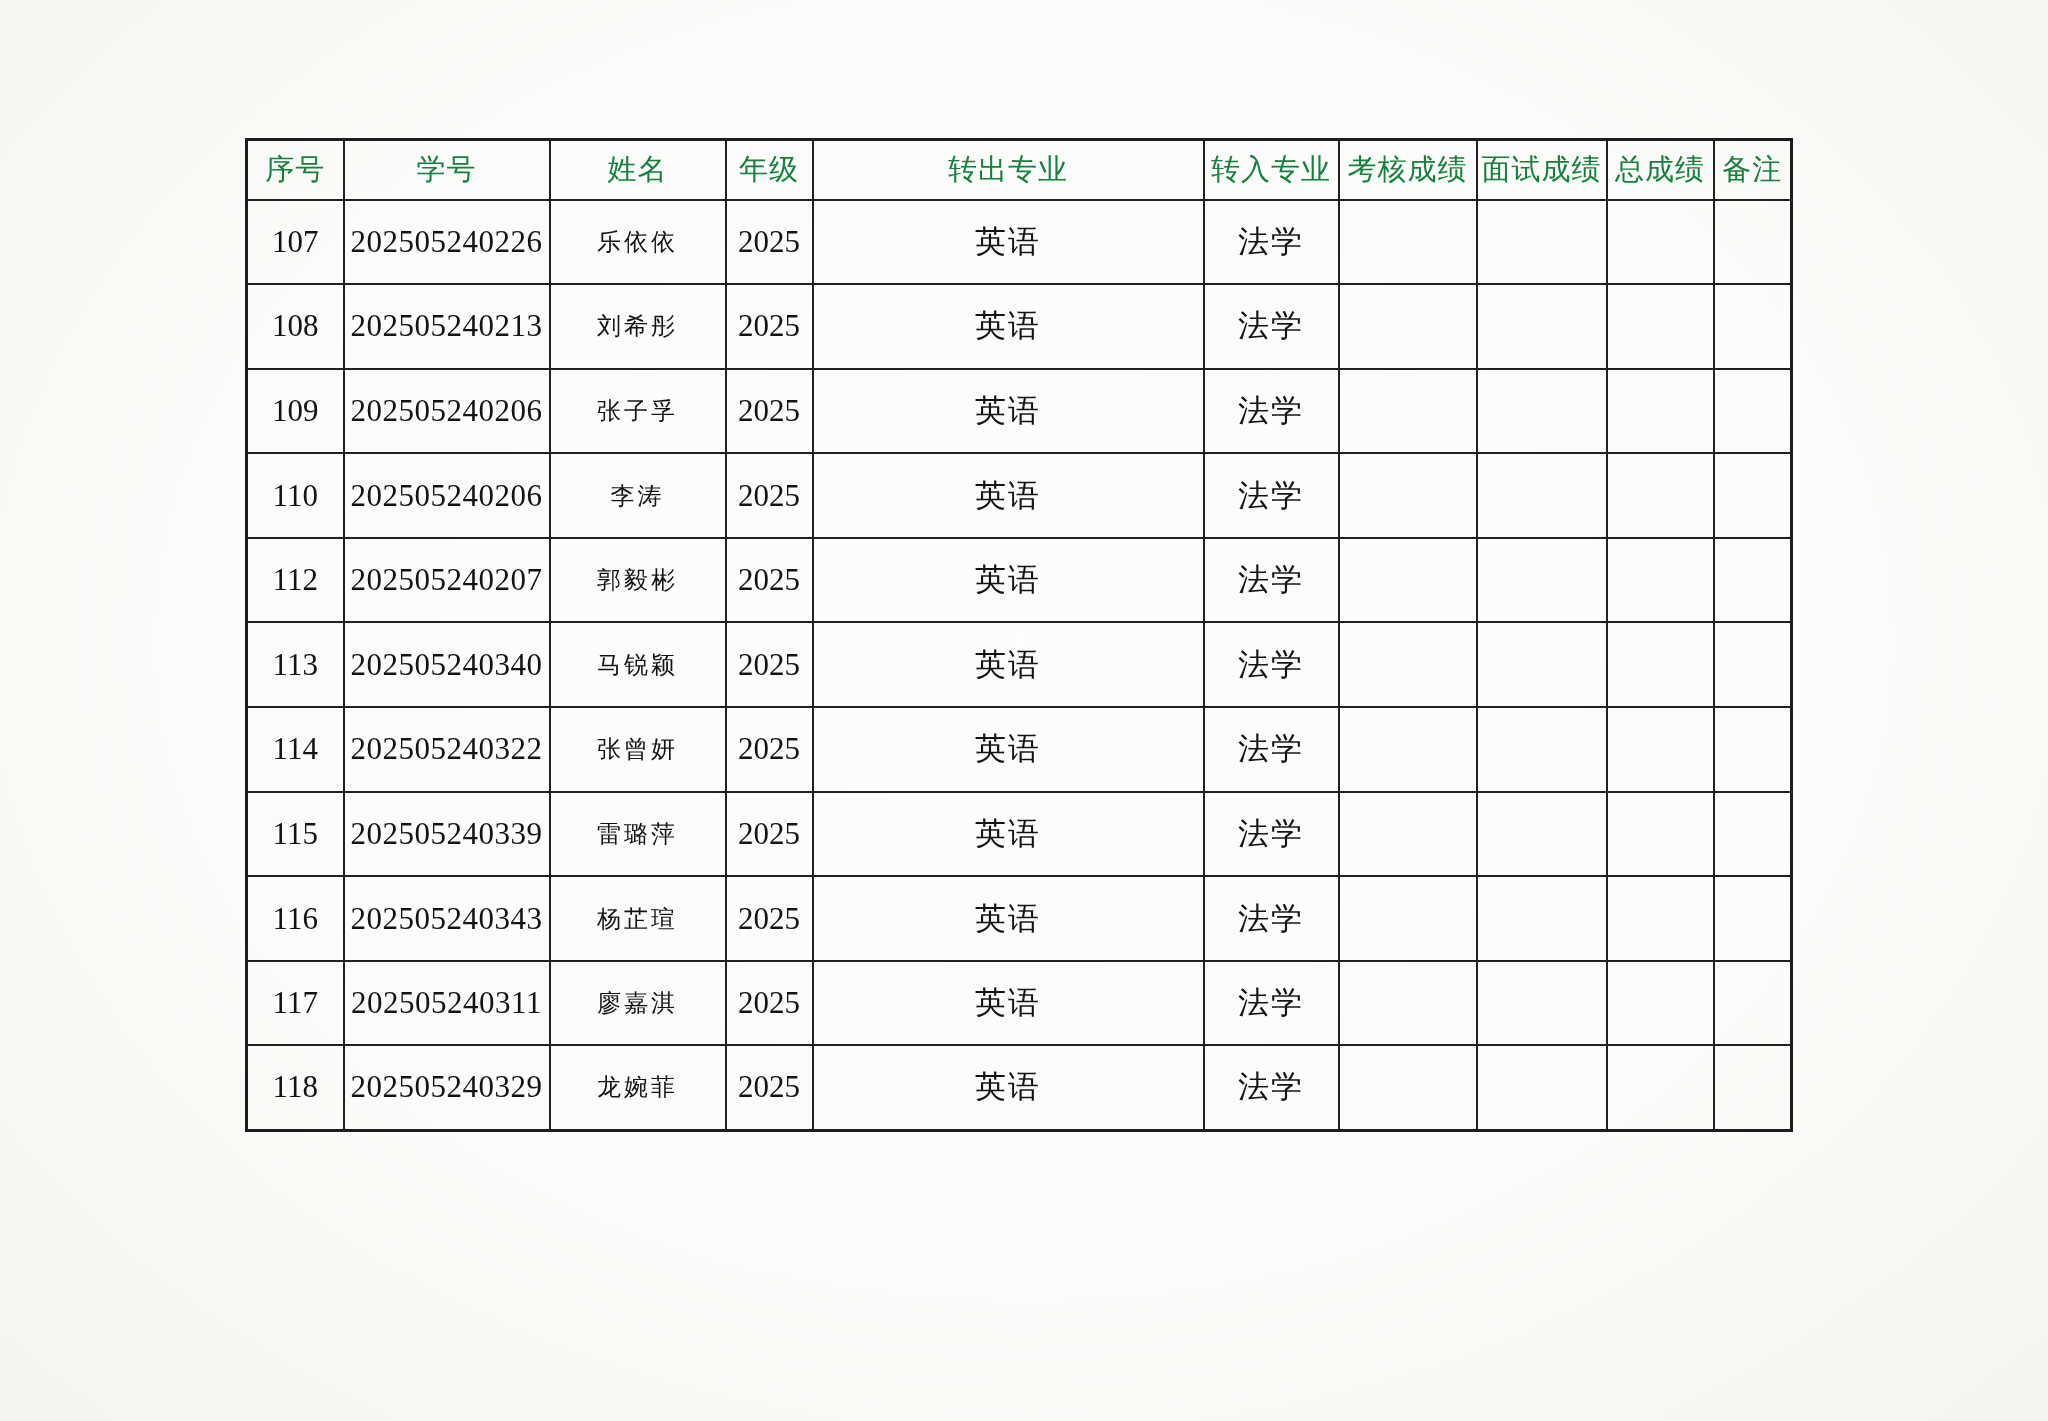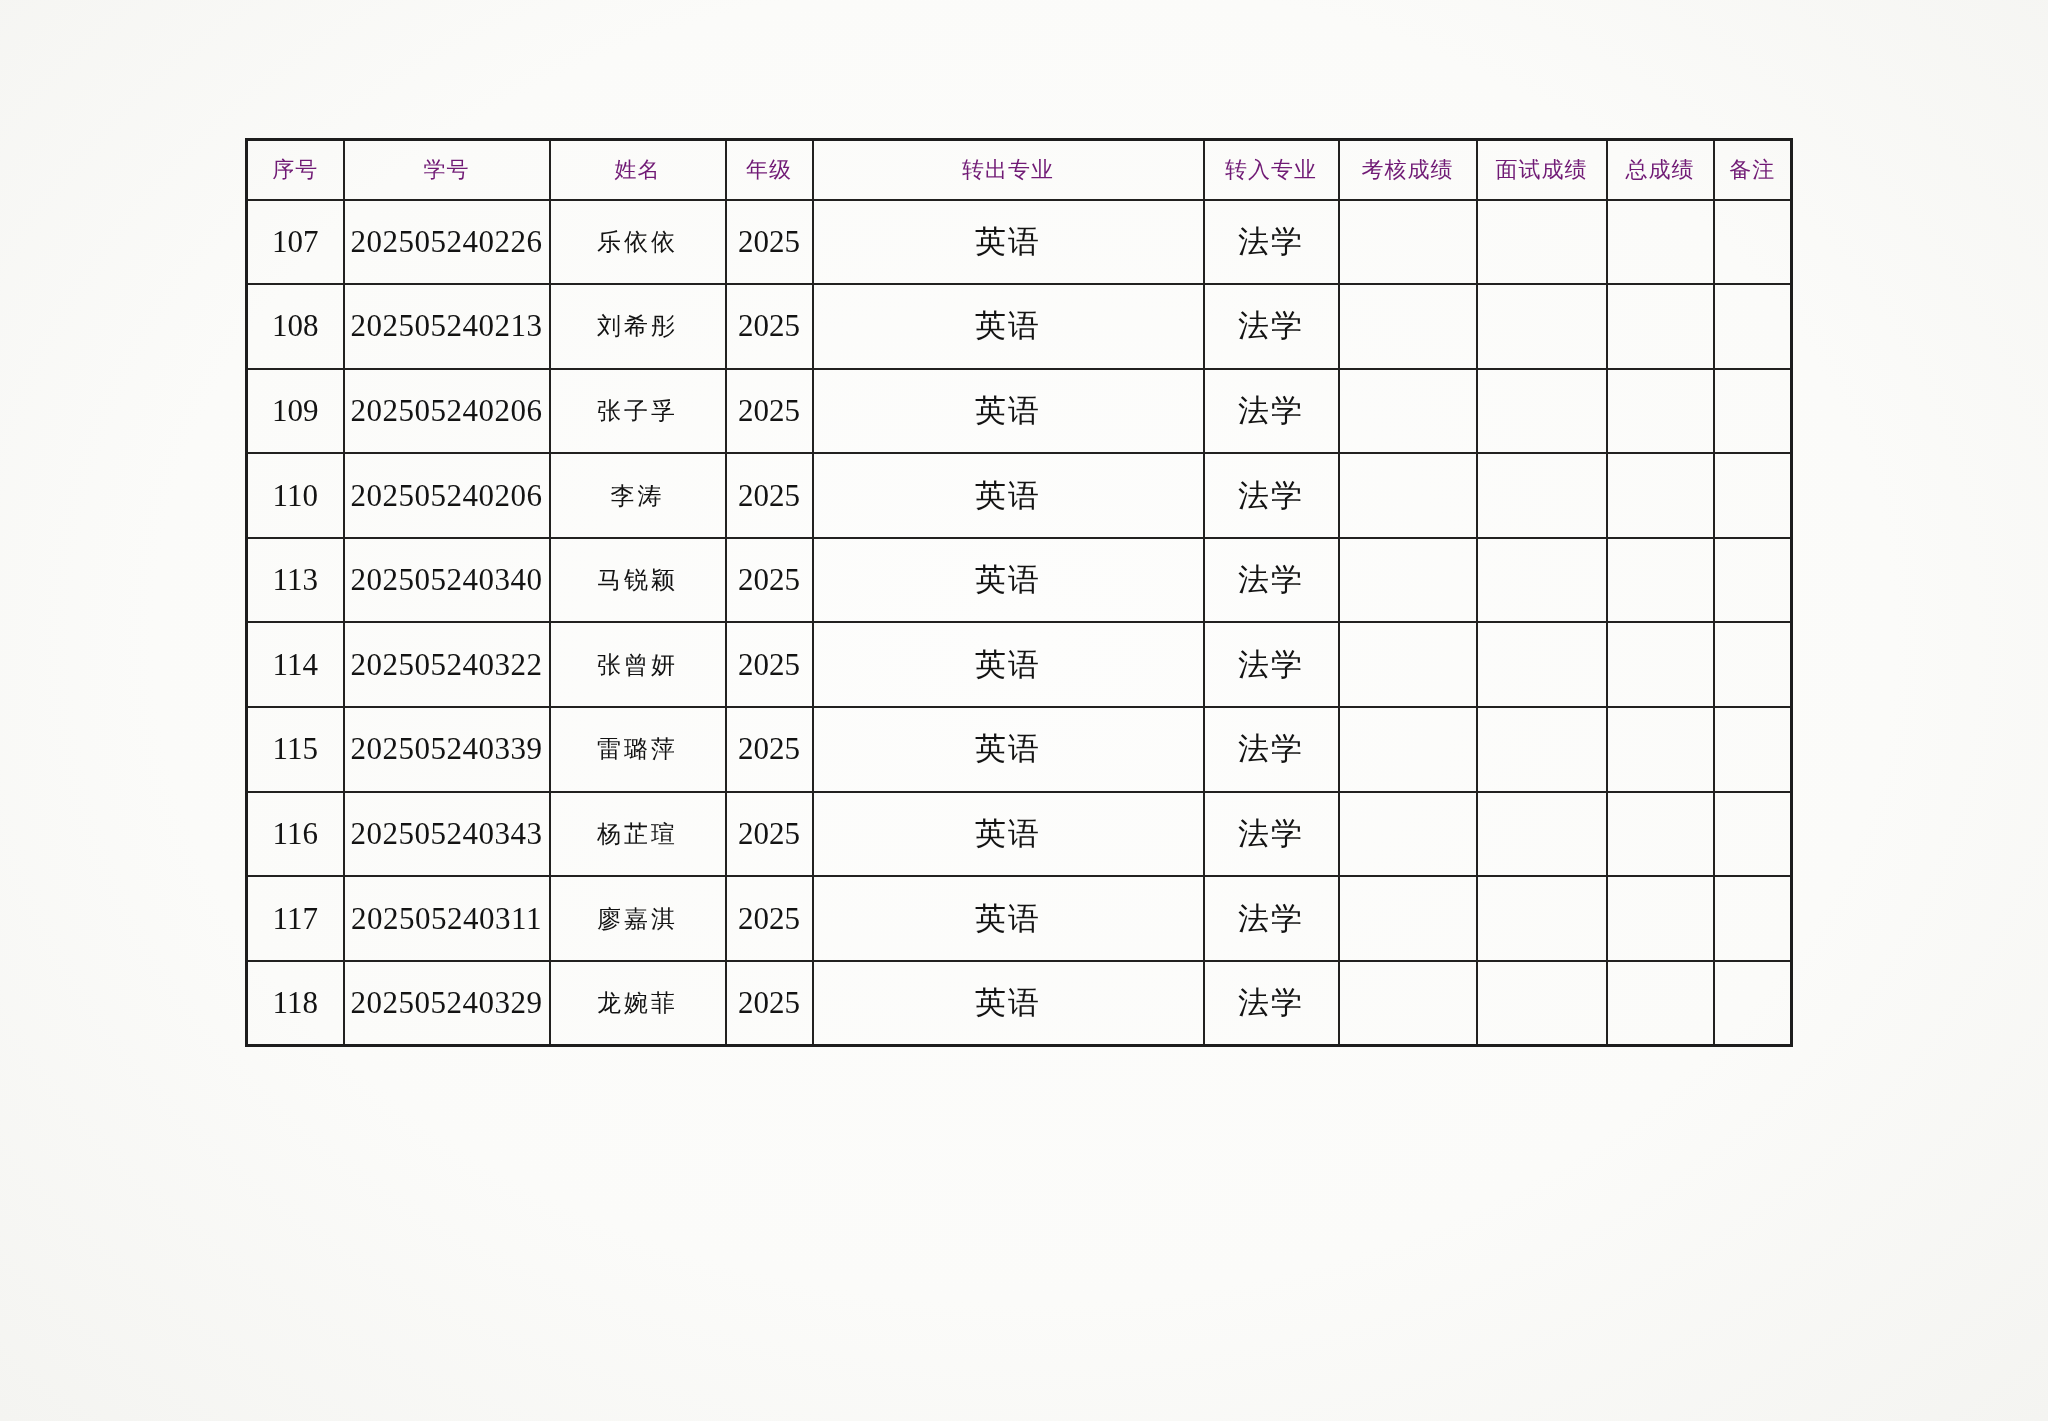--- a/index.html
+++ b/index.html
@@ -41,23 +41,23 @@
     font-weight: normal;
   }
   thead tr {
     height: 60px;
   }
   tbody tr {
     height: 84.6px;
     font-family: Liberation Serif, serif;
   }
   th {
-    font-size: 22px;
+    font-size: 29px;
     letter-spacing: 1px;
-    color: #701a75;
+    color: #15803d;
   }
   td {
     font-size: 31px;
     color: #131313;
   }
   td.cell-student_id {
     letter-spacing: 0.5px;
   }
   td.cell-name {
     font-size: 24px;
@@ -142,20 +142,32 @@
           <td class="cell-name">李涛</td>
           <td class="cell-grade">2025</td>
           <td class="cell-from_major">英语</td>
           <td class="cell-to_major">法学</td>
           <td class="cell-exam_score"></td>
           <td class="cell-interview_score"></td>
           <td class="cell-total_score"></td>
           <td class="cell-remark"></td>
         </tr>
         <tr>
+          <td class="cell-no">112</td>
+          <td class="cell-student_id">202505240207</td>
+          <td class="cell-name">郭毅彬</td>
+          <td class="cell-grade">2025</td>
+          <td class="cell-from_major">英语</td>
+          <td class="cell-to_major">法学</td>
+          <td class="cell-exam_score"></td>
+          <td class="cell-interview_score"></td>
+          <td class="cell-total_score"></td>
+          <td class="cell-remark"></td>
+        </tr>
+        <tr>
           <td class="cell-no">113</td>
           <td class="cell-student_id">202505240340</td>
           <td class="cell-name">马锐颖</td>
           <td class="cell-grade">2025</td>
           <td class="cell-from_major">英语</td>
           <td class="cell-to_major">法学</td>
           <td class="cell-exam_score"></td>
           <td class="cell-interview_score"></td>
           <td class="cell-total_score"></td>
           <td class="cell-remark"></td>

